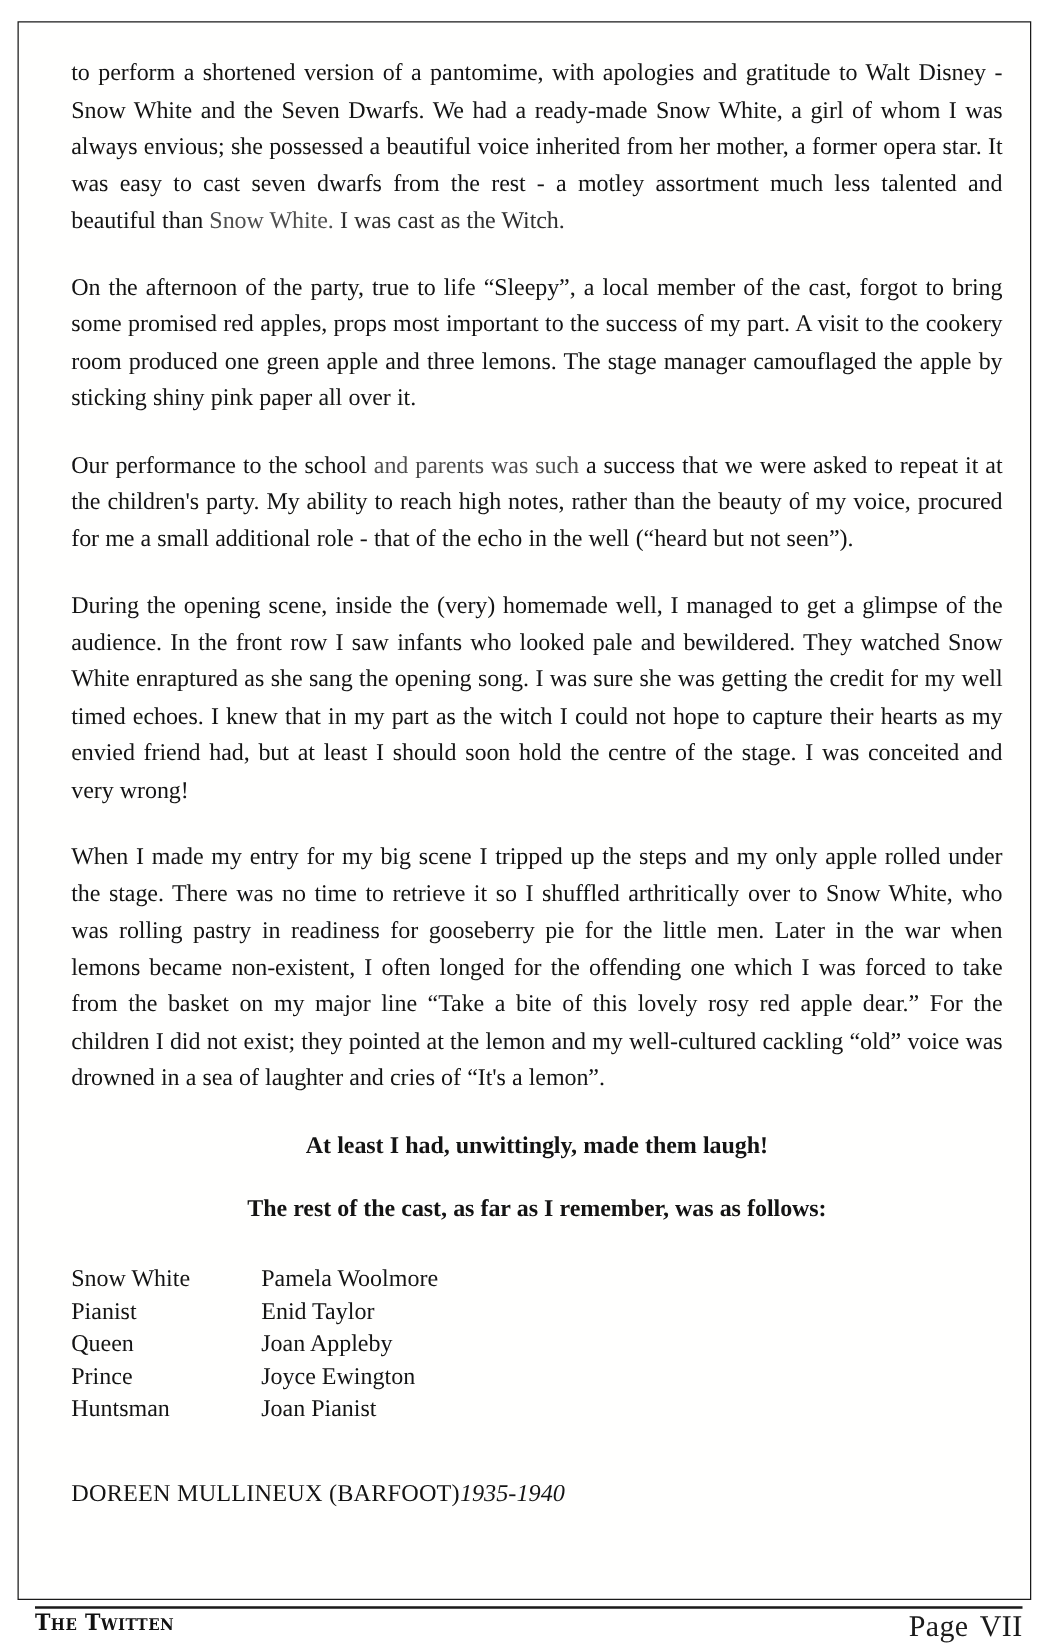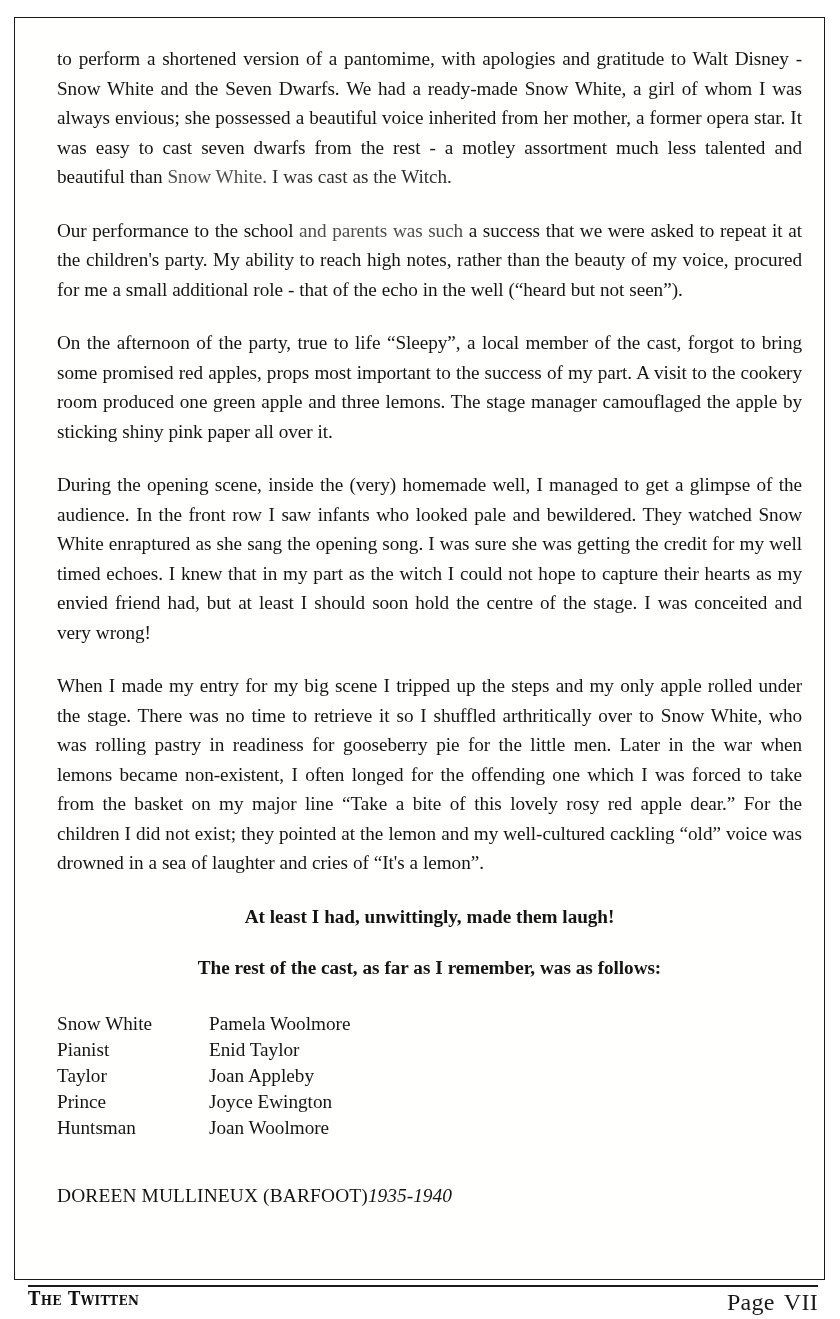--- a/index.html
+++ b/index.html
@@ -131,48 +131,48 @@
   }
   #page-number .num { margin-left: 9px; }
 </style>
 </head>
 <body>
 
 <div id="page-frame">
   <div id="content">
 
     <p class="para"><span>to perform a shortened version of a pantomime, with apologies and gratitude to Walt Disney - Snow White and the Seven Dwarfs.  We had a ready-made Snow White, a girl of whom I was always envious; she possessed a beautiful voice inherited from her mother, a former opera star.  It was easy to cast seven dwarfs from the rest - a motley assortment much less talented and beautiful than </span><span class="ink-light">Snow White.</span><span class="ink-mid">  I was cast as the Witch.</span></p>
+    <p class="para"><span>On the afternoon of the party, true to life “Sleepy”, a local member of the cast, forgot to bring some promised red apples, props most important to the success of my part.  A visit to the cookery room produced one green apple and three lemons. The stage manager camouflaged the apple by sticking shiny pink paper all over it.</span></p>
     <p class="para"><span>Our performance to the school </span><span class="ink-light">and parents was such</span><span> a success that we were asked to repeat it at the children's party.  My ability to reach high notes, rather than the beauty of my voice, procured for me a small additional role - that of the echo in the well (“heard but not seen”).</span></p>
-    <p class="para"><span>On the afternoon of the party, true to life “Sleepy”, a local member of the cast, forgot to bring some promised red apples, props most important to the success of my part.  A visit to the cookery room produced one green apple and three lemons. The stage manager camouflaged the apple by sticking shiny pink paper all over it.</span></p>
     <p class="para"><span>During the opening scene, inside the (very) homemade well, I managed to get a glimpse of the audience. In the front row I saw infants who looked pale and bewildered.  They watched Snow White enraptured as she sang the opening song.  I was sure she was getting the credit for my well timed echoes.  I knew that in my part as the witch I could not hope to capture their hearts as my envied friend had, but at least I should soon hold the centre of the stage.  I was conceited and very wrong!</span></p>
     <p class="para"><span>When I made my entry for my big scene I tripped up the steps and my only apple rolled under the stage.  There was no time to retrieve it so I shuffled arthritically over to Snow White, who was rolling pastry in readiness for gooseberry pie for the little men.  Later in the war when lemons became non-existent, I often longed for the offending one which I was forced to take from the basket on my major line “Take a bite of this lovely rosy red apple dear.”  For the children I did not exist; they pointed at the lemon and my well-cultured cackling “old” voice was drowned in a sea of laughter and cries of “It's a lemon”.</span></p>
     <p class="para para-short para-tight"><span>At least I had, unwittingly, made them laugh!</span></p>
     <p class="para para-short"><span>The rest of the cast, as far as I remember, was as follows:</span></p>
 
     <table id="cast-list">
       <tbody>
           <tr>
             <td class="role">Snow White</td>
             <td class="player">Pamela Woolmore</td>
           </tr>
           <tr>
             <td class="role">Pianist</td>
             <td class="player">Enid Taylor</td>
           </tr>
           <tr>
-            <td class="role">Taylor</td>
+            <td class="role">Queen</td>
             <td class="player">Joan Appleby</td>
           </tr>
           <tr>
             <td class="role">Prince</td>
             <td class="player">Joyce Ewington</td>
           </tr>
           <tr>
             <td class="role">Huntsman</td>
-            <td class="player">Joan Woolmore</td>
+            <td class="player">Joan Pianist</td>
           </tr>
         </tbody>
     </table>
 
     <div id="byline">
       <span>DOREEN MULLINEUX  (BARFOOT)</span><span class="years">1935-1940</span>
     </div>
 
   </div>
 </div>

